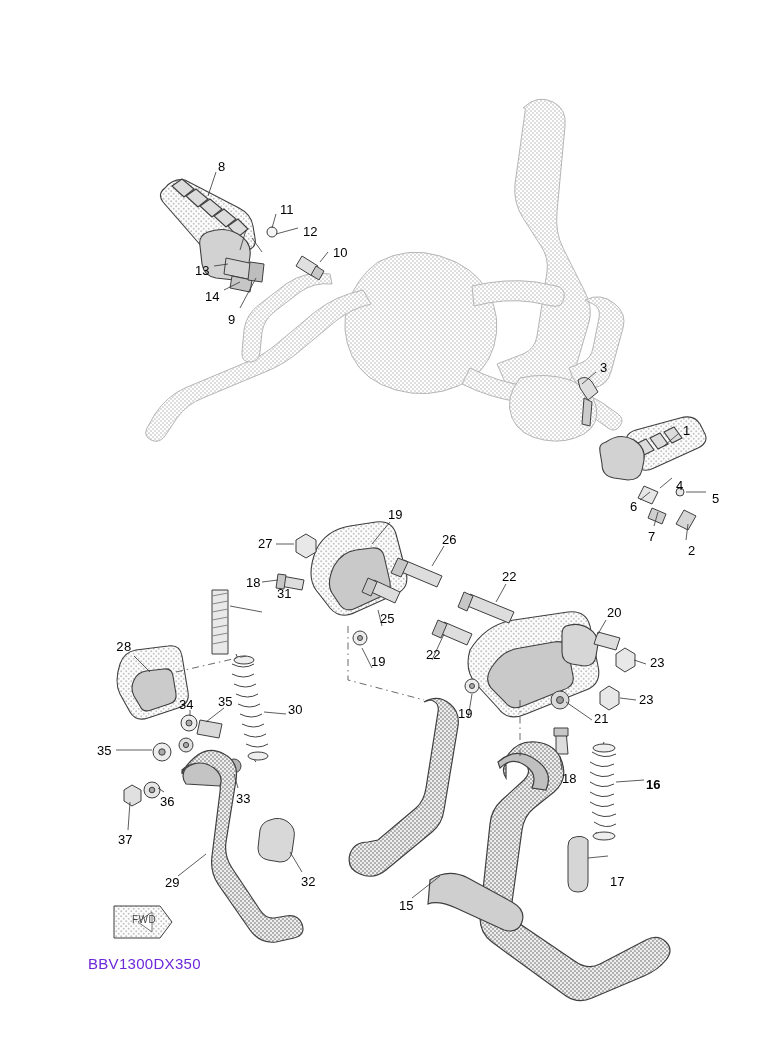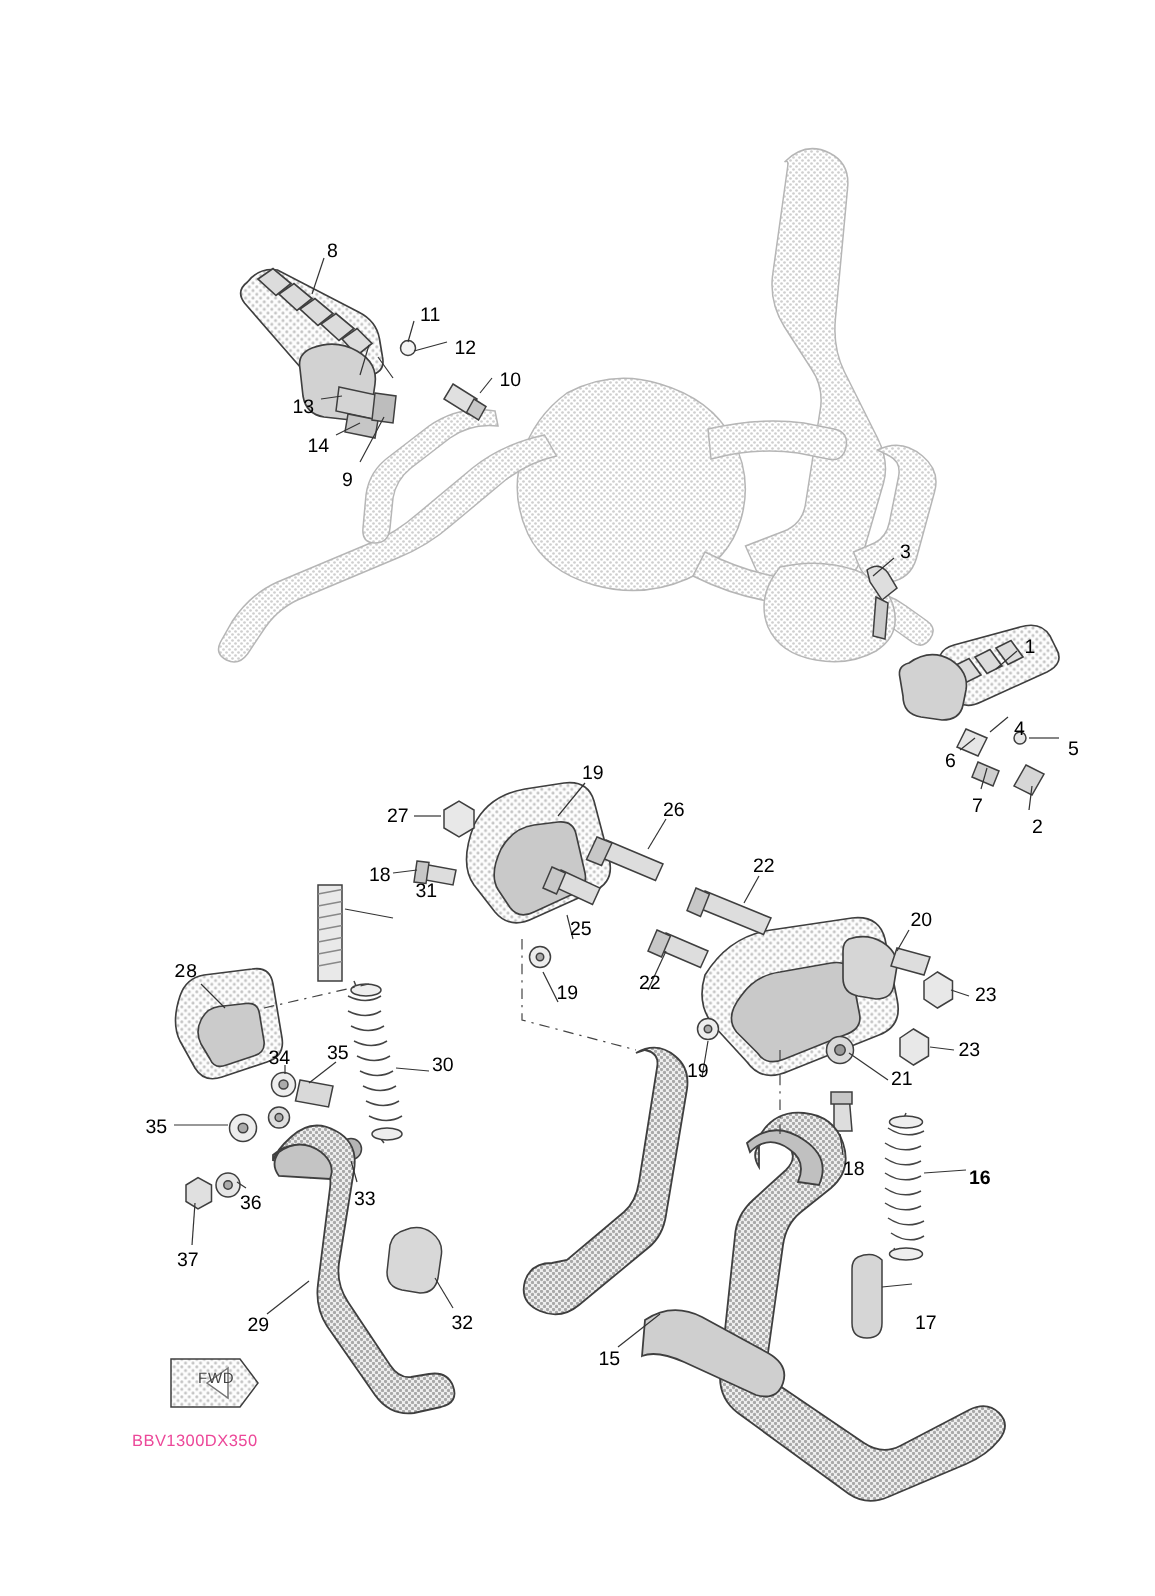--- a/index.html
+++ b/index.html
@@ -29,23 +29,23 @@
     font-size: 13px;
     color: #000000;
     font-family: "Liberation Sans", sans-serif;
     white-space: nowrap;
     line-height: 1;
   }
   #part-code {
     position: absolute;
     left: 88px;
     top: 955px;
-    font-size: 11px;
+    font-size: 15px;
     letter-spacing: 0.3px;
-    color: #ec4899;
+    color: #6d28d9;
   }
   .fwd-text {
     position: absolute;
     left: 132px;
     top: 914px;
     font-size: 10px;
     color: #444;
     letter-spacing: 0.5px;
   }
 </style>

